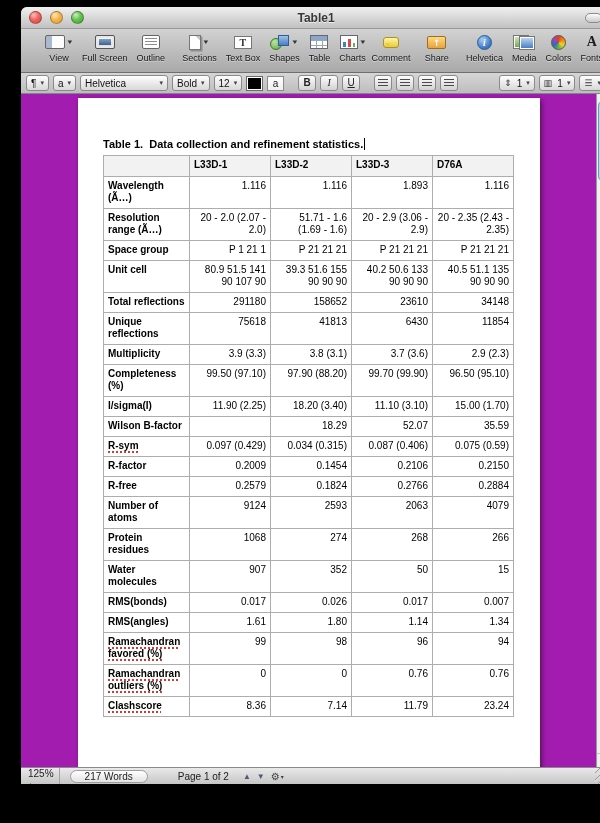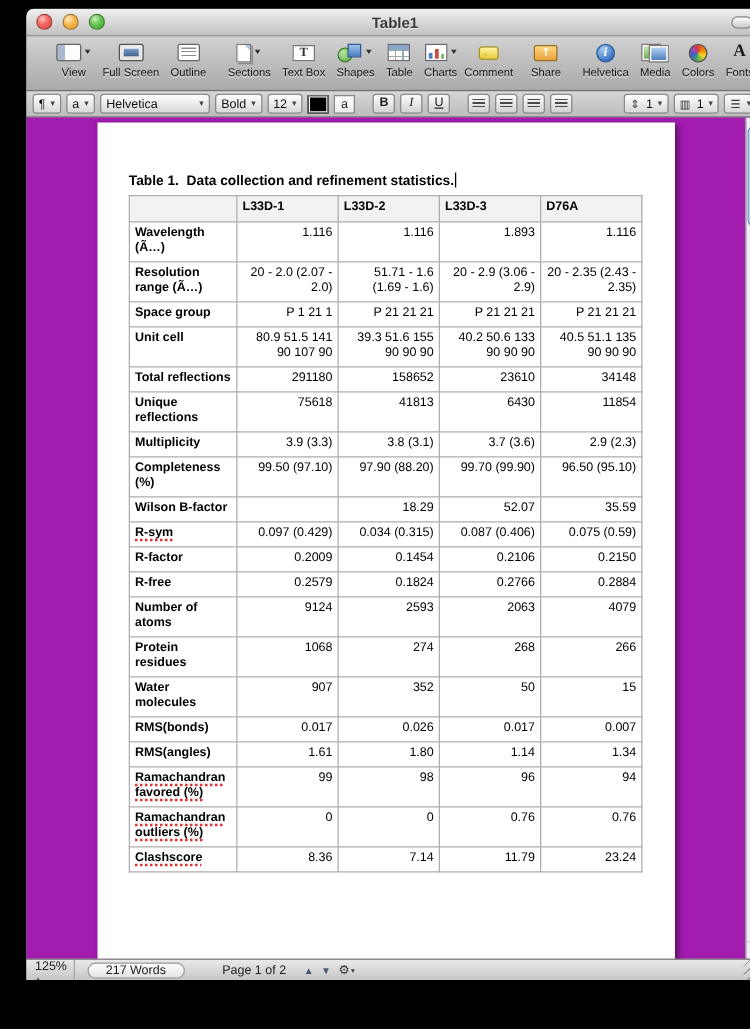--- a/index.html
+++ b/index.html
@@ -372,20 +372,27 @@
               <td>2.9 (2.3)</td>
             </tr>
             <tr>
               <th><span>Completeness (%)</span></th>
               <td>99.50 (97.10)</td>
               <td>97.90 (88.20)</td>
               <td>99.70 (99.90)</td>
               <td>96.50 (95.10)</td>
             </tr>
             <tr>
+              <th><span>I/sigma(I)</span></th>
+              <td>11.90 (2.25)</td>
+              <td>18.20 (3.40)</td>
+              <td>11.10 (3.10)</td>
+              <td>15.00 (1.70)</td>
+            </tr>
+            <tr>
               <th><span>Wilson B-factor</span></th>
               <td></td>
               <td>18.29</td>
               <td>52.07</td>
               <td>35.59</td>
             </tr>
             <tr>
               <th><span class="spell">R-sym</span></th>
               <td>0.097 (0.429)</td>
               <td>0.034 (0.315)</td>

